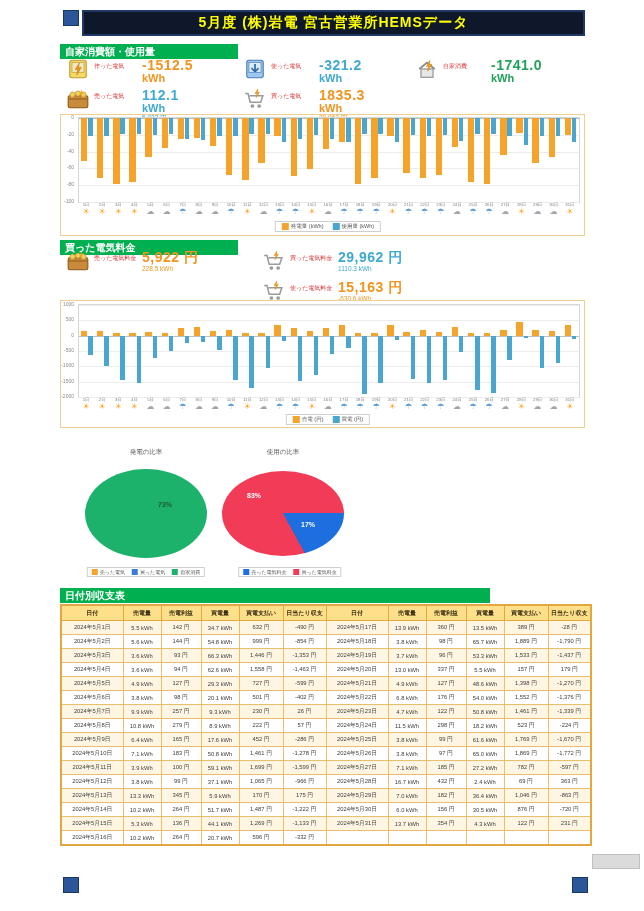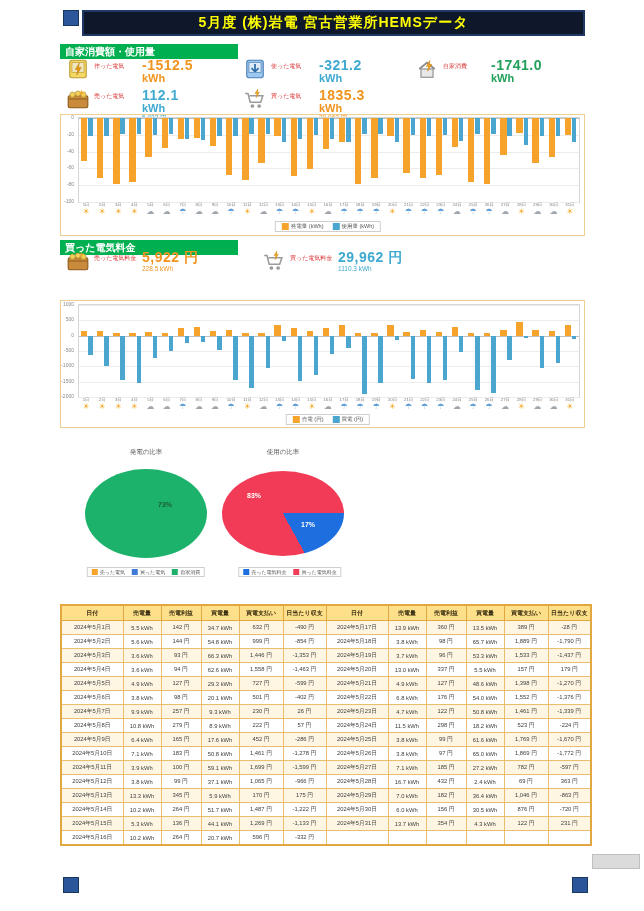--- a/index.html
+++ b/index.html
@@ -384,20 +384,33 @@
         </svg></span>
     <span class="s-lbl">買った電気料金</span>
     <span class="s-main">
       <span class="s-val" style="color: rgb(63, 169, 208);">29,962 円</span>
       <span class="s-sub" style="color: rgb(63, 169, 208);">1110.3 kWh</span>
     </span>
   </div>
 
 
 
+  <div class="stat" style="left:262px;top:280px;width:150px;">
+    <span class="s-icon"><svg viewBox="0 0 22 20">
+          <path d="M2 5 h2.6 l2 8 h9.6 l2-6 H6" fill="none" stroke="#9B9B9B" stroke-width="1.4"></path>
+          <circle cx="8.6" cy="16.4" r="1.7" fill="#9B9B9B"></circle>
+          <circle cx="14.8" cy="16.4" r="1.7" fill="#9B9B9B"></circle>
+          <path d="M13.6 0.8 L11 5 H12.8 L12 8.8 L15 3.8 H13.2 Z" fill="#F5A623" stroke="#C77F0A" stroke-width="0.4"></path>
+        </svg></span>
+    <span class="s-lbl">使った電気料金</span>
+    <span class="s-main">
+      <span class="s-val" style="color: rgb(240, 148, 31);">15,163 円</span>
+      <span class="s-sub" style="color: rgb(240, 148, 31);">-630.6 kWh</span>
+    </span>
+  </div>
 
   <div class="chart-frame" style="left:60px;top:300px;width:525px;height:128px;"></div>
   <div class="yaxis" id="c2y" style="left:52px;top:304px;width:24px;height:92px;">
       <span class="ytick" style="top: -3px;">1000</span>
       <span class="ytick" style="top: 12.3333px;">500</span>
       <span class="ytick" style="top: 27.6667px;">0</span>
       <span class="ytick" style="top: 43px;">-500</span>
       <span class="ytick" style="top: 58.3333px;">-1000</span>
       <span class="ytick" style="top: 73.6667px;">-1500</span>
       <span class="ytick" style="top: 89px;">-2000</span>
@@ -643,20 +656,21 @@
       <span class="litem">
         <span class="chip" style="background: rgb(29, 111, 224);"></span>
         <span>売った電気料金</span>
       </span>
       <span class="litem">
         <span class="chip" style="background: rgb(242, 59, 87);"></span>
         <span>買った電気料金</span>
       </span>
     </div>
 
+  <div class="secbar" style="left:60px;top:588px;width:430px;">日付別収支表</div>
 
   <table class="daily">
     <colgroup>
       <col style="width:62px">
         <col style="width:38px">
         <col style="width:40px">
         <col style="width:38px">
         <col style="width:44px">
         <col style="width:43px">
       <col style="width:62px">

